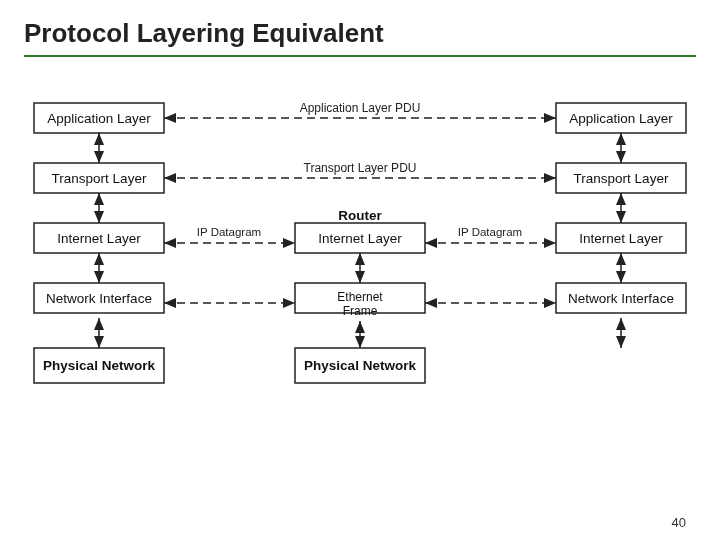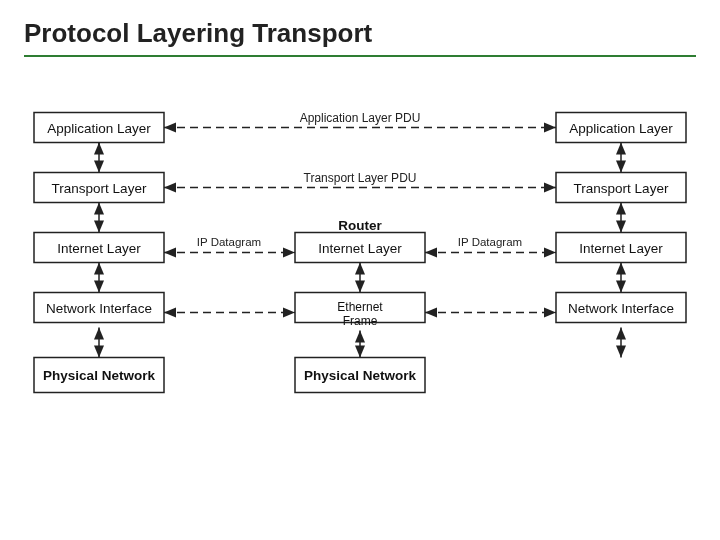--- a/index.html
+++ b/index.html
@@ -56,21 +56,21 @@
       font-size: 13px;
       color: #333;
       margin-top: 4px;
       padding-right: 10px;
     }
   </style>
 </head>
 <body>
 
 <div class="page">
-  <div class="title">Protocol Layering Transport</div>
+  <div class="title">Protocol Layering Equivalent</div>
   <hr class="divider">
 
   <div class="diagram">
     <svg class="diagram-svg" viewBox="0 0 672 400" xmlns="http://www.w3.org/2000/svg">
 
       <rect x="10" y="10" width="130" height="30" fill="white" stroke="#222" stroke-width="1.5"></rect>
       <text x="75" y="30" text-anchor="middle" font-family="Arial" font-size="13.5" fill="#111">Application Layer</text>
 
       <rect x="532" y="10" width="130" height="30" fill="white" stroke="#222" stroke-width="1.5"></rect>
       <text x="597" y="30" text-anchor="middle" font-family="Arial" font-size="13.5" fill="#111">Application Layer</text>
@@ -175,13 +175,14 @@
 
       <rect x="10" y="255" width="130" height="35" fill="white" stroke="#222" stroke-width="1.5"></rect>
       <text x="75" y="277" text-anchor="middle" font-family="Arial" font-size="13.5" font-weight="bold" fill="#111">Physical Network</text>
 
       <rect x="271" y="255" width="130" height="35" fill="white" stroke="#222" stroke-width="1.5"></rect>
       <text x="336" y="277" text-anchor="middle" font-family="Arial" font-size="13.5" font-weight="bold" fill="#111">Physical Network</text>
 
     </svg>
   </div>
 
+  <div class="bottom-note">40</div>
 </div>
 
 </body></html>

